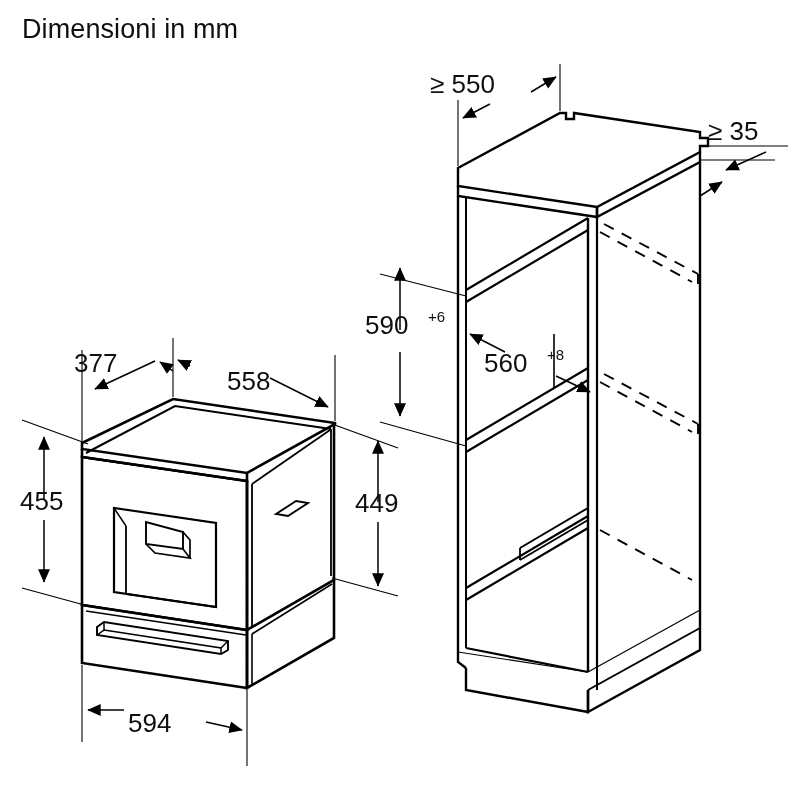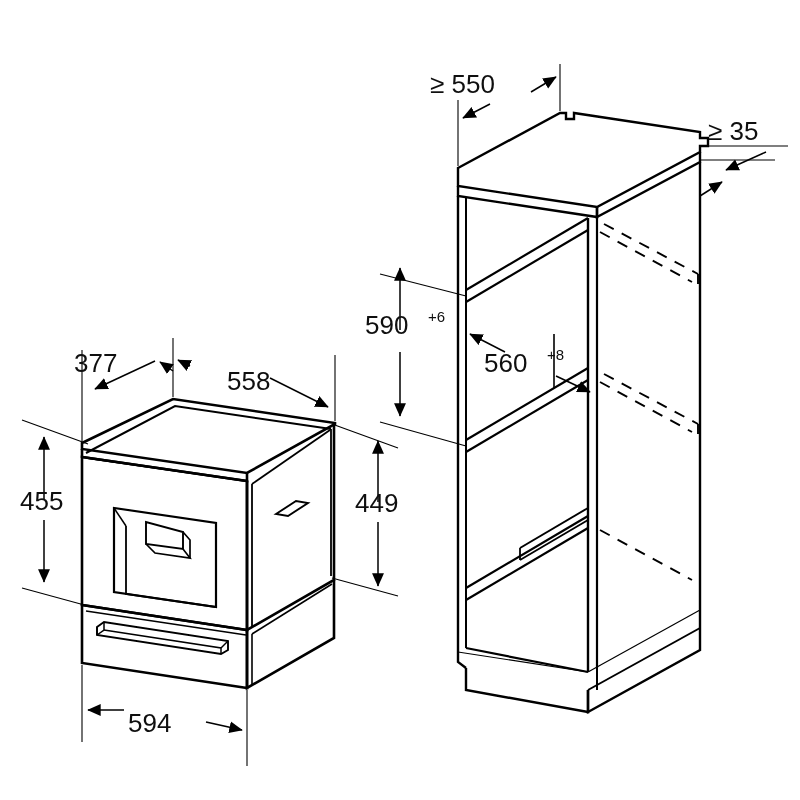--- a/index.html
+++ b/index.html
@@ -51,20 +51,21 @@
     font-size: 15px;
     fill: #0f0f0f;
     font-weight: 400;
   }
 </style>
 </head>
 <body>
 
 <div id="sheet">
 
+  <div id="drawing-title">Dimensioni in mm</div>
 
   <svg id="technical-drawing" viewBox="0 0 800 800" xmlns="http://www.w3.org/2000/svg">
 
     <defs>
       <marker id="arrowFilled" viewBox="0 0 10 10" refX="9.4" refY="5" markerWidth="9" markerHeight="9" orient="auto-start-reverse">
         <path d="M 0 0.6 L 10 5 L 0 9.4 z" fill="#000"></path>
       </marker>
     </defs>
 
     <g stroke="#000" fill="none" stroke-linecap="butt" stroke-linejoin="miter">

